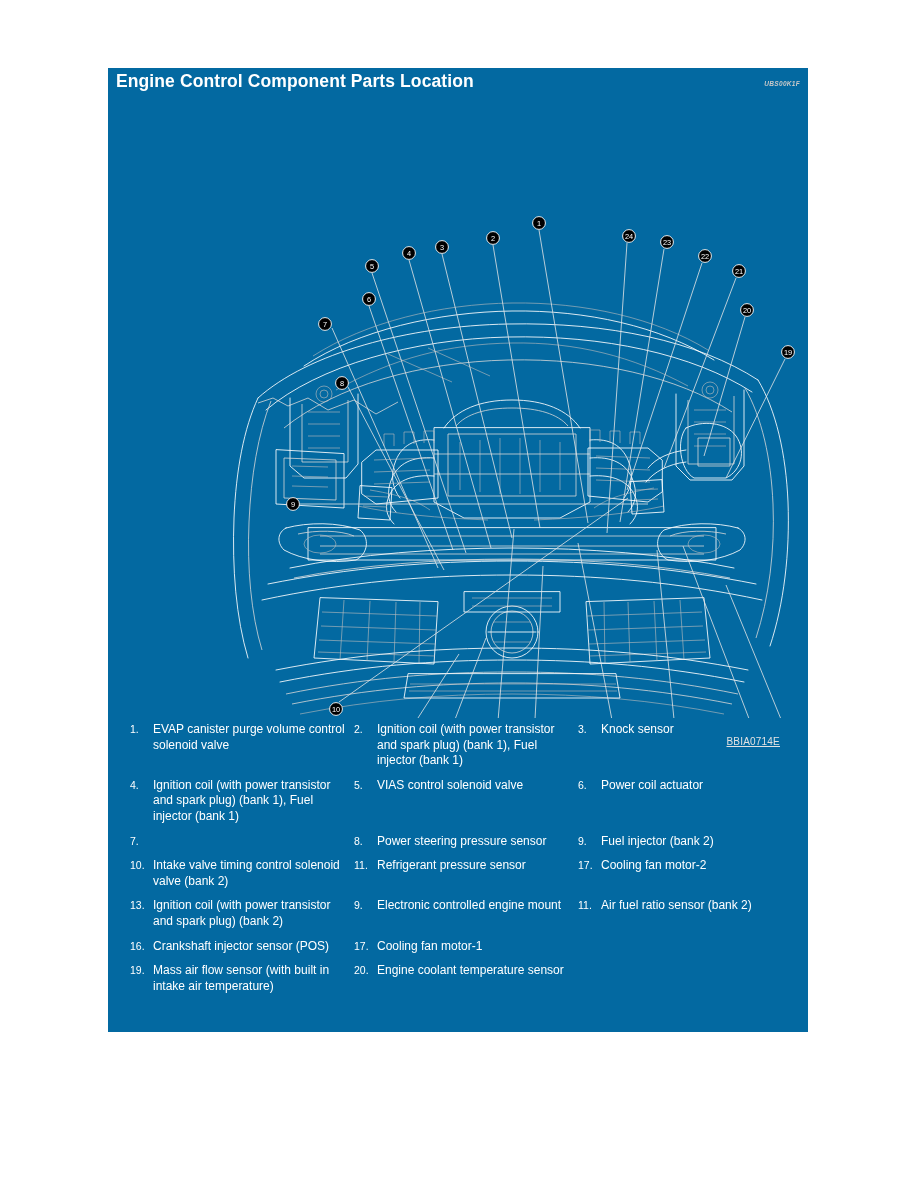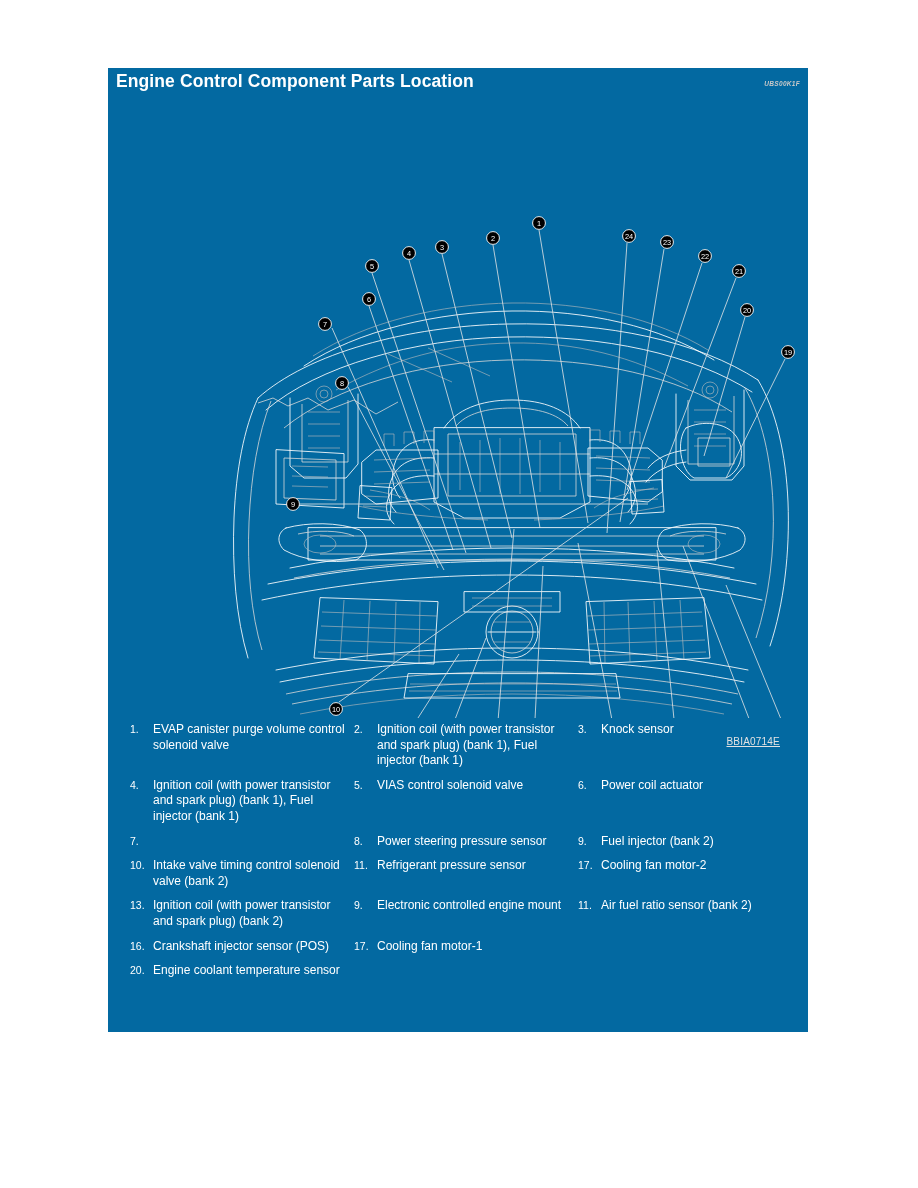--- a/index.html
+++ b/index.html
@@ -475,20 +475,24 @@
           <span class="legend-num">16.</span>
           <span class="legend-text">Crankshaft injector sensor (POS)</span>
         </div>
         <div class="legend-cell c2">
           <span class="legend-num">17.</span>
           <span class="legend-text">Cooling fan motor-1</span>
         </div>
       </div>
       <div class="legend-spacer"></div>
       <div class="legend-row">
+        <div class="legend-cell c1">
+          <span class="legend-num">19.</span>
+          <span class="legend-text">Mass air flow sensor (with built in intake air temperature)</span>
+        </div>
         <div class="legend-cell c2">
           <span class="legend-num">20.</span>
           <span class="legend-text">Engine coolant temperature sensor</span>
         </div>
       </div>
       <div class="legend-spacer"></div>
     </div>
 
 </div>
 

